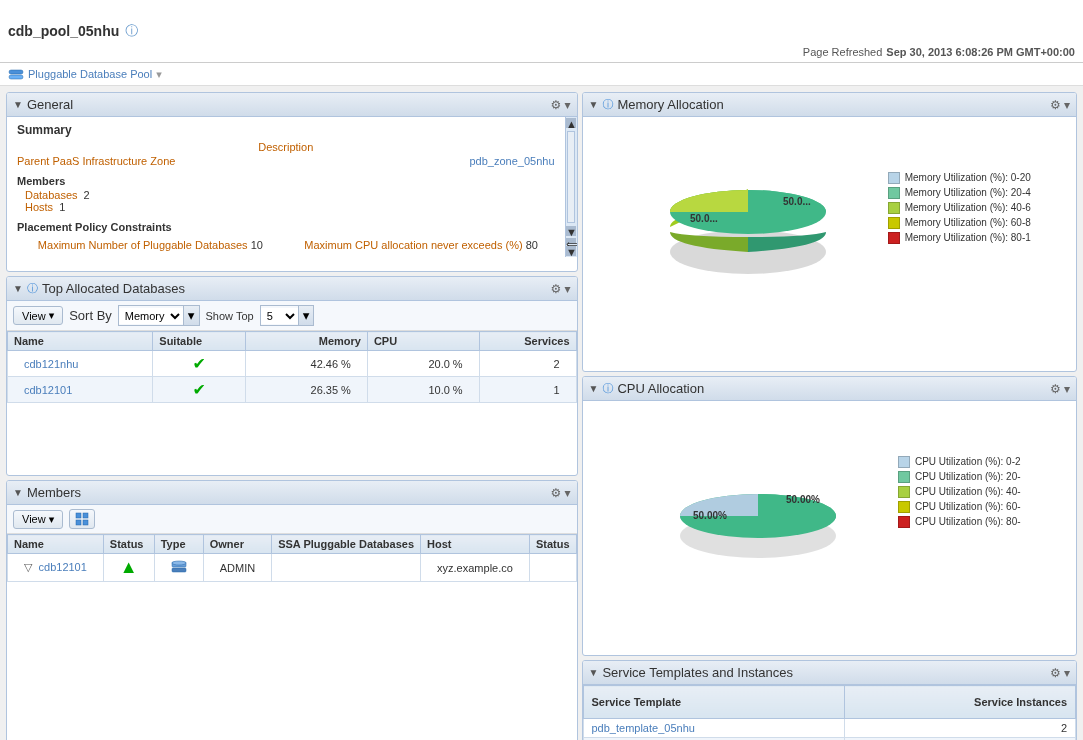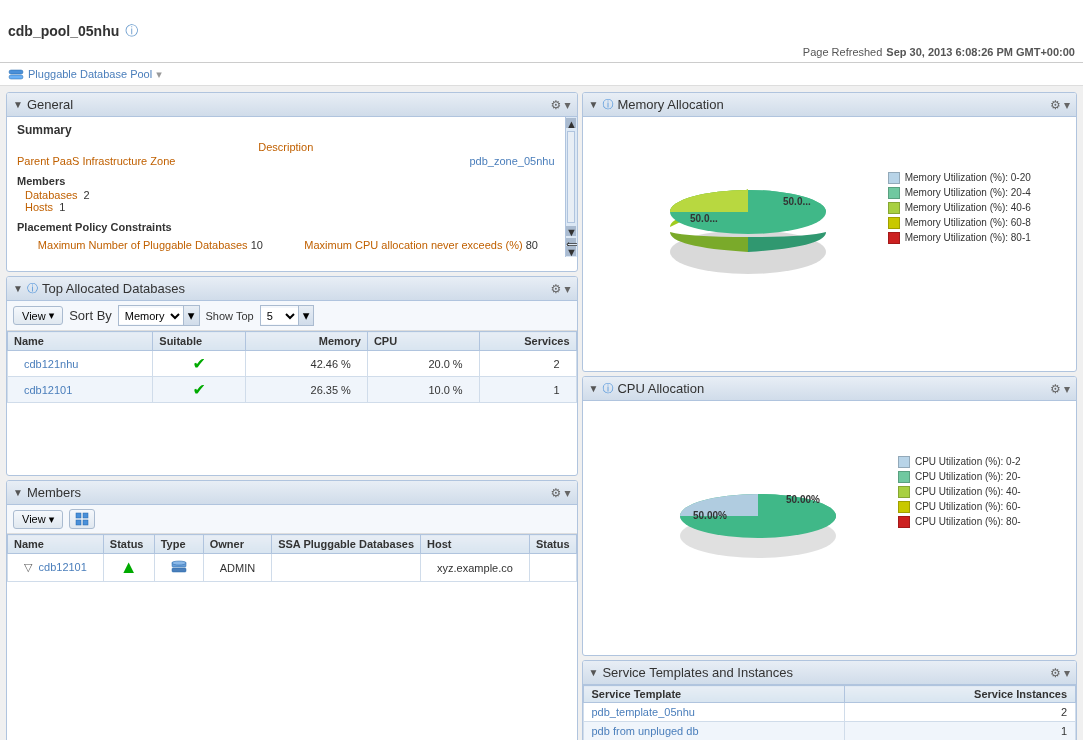--- a/index.html
+++ b/index.html
@@ -250,21 +250,21 @@
     }
     
     .service-table {
       width: 100%;
       border-collapse: collapse;
       font-size: 11px;
     }
     .service-table th {
       background: linear-gradient(to bottom, #e8eef5, #d8e5f0);
       border: 1px solid #b0c4de;
-      padding: 2px 8px;
+      padding: 10px 8px;
       text-align: left;
       font-weight: bold;
     }
     .service-table td {
       border: 1px solid #d0dcea;
       padding: 3px 8px;
     }
     .service-table tr:nth-child(even) td { background: #f0f5fb; }
     .service-table tr:nth-child(odd) td { background: #fff; }
     .service-link { color: #4a7ebb; cursor: pointer; }

